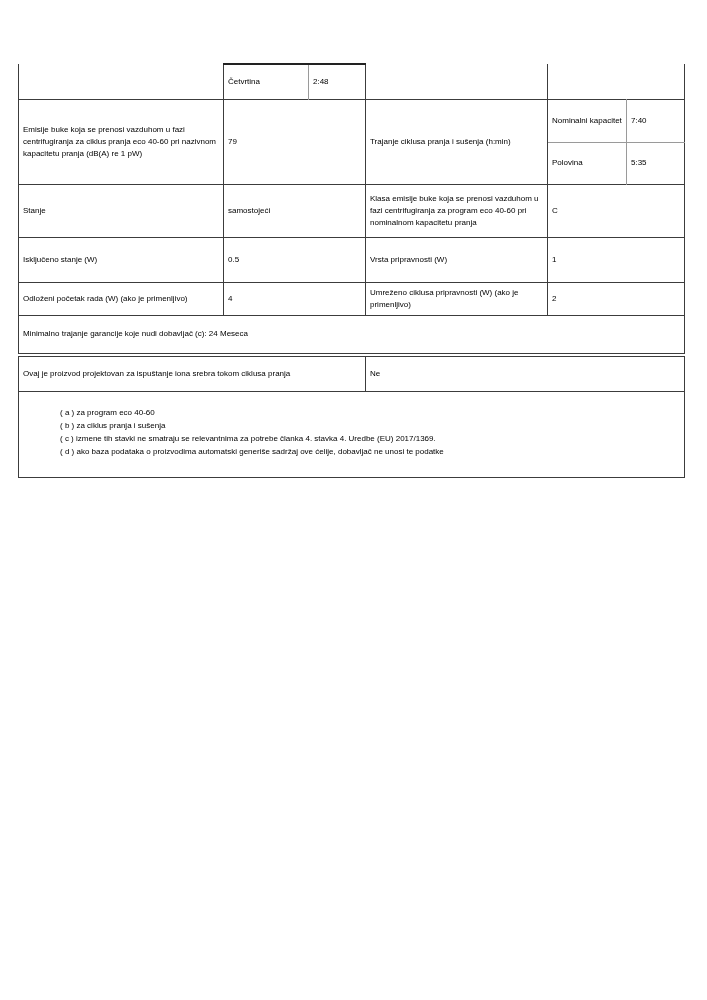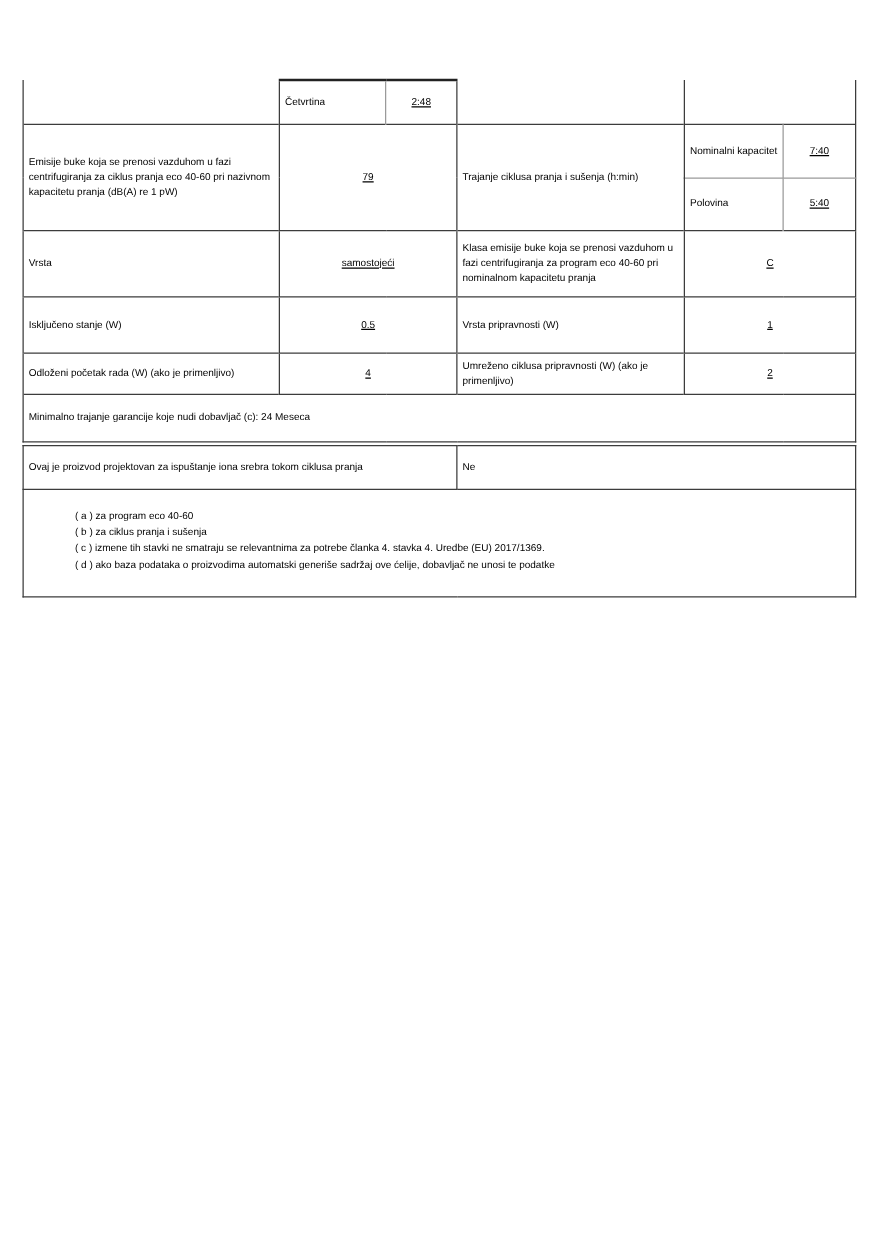--- a/index.html
+++ b/index.html
@@ -7,21 +7,21 @@
     width:707px;height:1000px;background:#ffffff;position:relative;
     font-family:"Liberation Sans",sans-serif;color:#000;
     -webkit-font-smoothing:antialiased;
   }
   .doc{position:absolute;left:18px;top:63px;}
   table{border-collapse:collapse;table-layout:fixed;}
   td{
     font-size:8px;line-height:1.5;padding:2px 4px;vertical-align:middle;
     overflow:hidden;word-wrap:break-word;
   }
-  .center{text-align:center;text-decoration:underline;}
+  .center{}
   
   .bt{border-top:1px solid #3c3c3c;margin-top:11px;}
   .bb{border-bottom:1px solid #3c3c3c;}
   .bl{border-left:1px solid #3c3c3c;}
   .br{border-right:1px solid #3c3c3c;}
   
   .brg{border-right:1px solid #9a9a9a;}
   .bbg{border-bottom:1px solid #9a9a9a;}
   
   .bt2{border-top:2px solid #222222;}
@@ -55,25 +55,25 @@
 
     <tr style="height:43px">
       <td rowspan="2" class="bt bl br">Emisije buke koja se prenosi vazduhom u fazi centrifugiranja za ciklus pranja eco 40-60 pri nazivnom kapacitetu pranja (dB(A) re 1 pW)</td>
       <td rowspan="2" colspan="2" class="bt br center">79</td>
       <td rowspan="2" class="bt br">Trajanje ciklusa pranja i sušenja (h:min)</td>
       <td class="bt brg bbg">Nominalni kapacitet</td>
       <td class="bt br bbg center">7:40</td>
     </tr>
     <tr style="height:42px">
       <td class="brg">Polovina</td>
-      <td class="br center">5:40</td>
+      <td class="br center">5:35</td>
     </tr>
 
     <tr style="height:53px">
-      <td class="bt bl br">Vrsta</td>
+      <td class="bt bl br">Stanje</td>
       <td colspan="2" class="bt br center">samostojeći</td>
       <td class="bt br">Klasa emisije buke koja se prenosi vazduhom u fazi centrifugiranja za program eco 40-60 pri nominalnom kapacitetu pranja</td>
       <td colspan="2" class="bt br center">C</td>
     </tr>
 
     <tr style="height:45px">
       <td class="bt bl br">Isključeno stanje (W)</td>
       <td colspan="2" class="bt br center">0.5</td>
       <td class="bt br">Vrsta pripravnosti (W)</td>
       <td colspan="2" class="bt br center">1</td>

